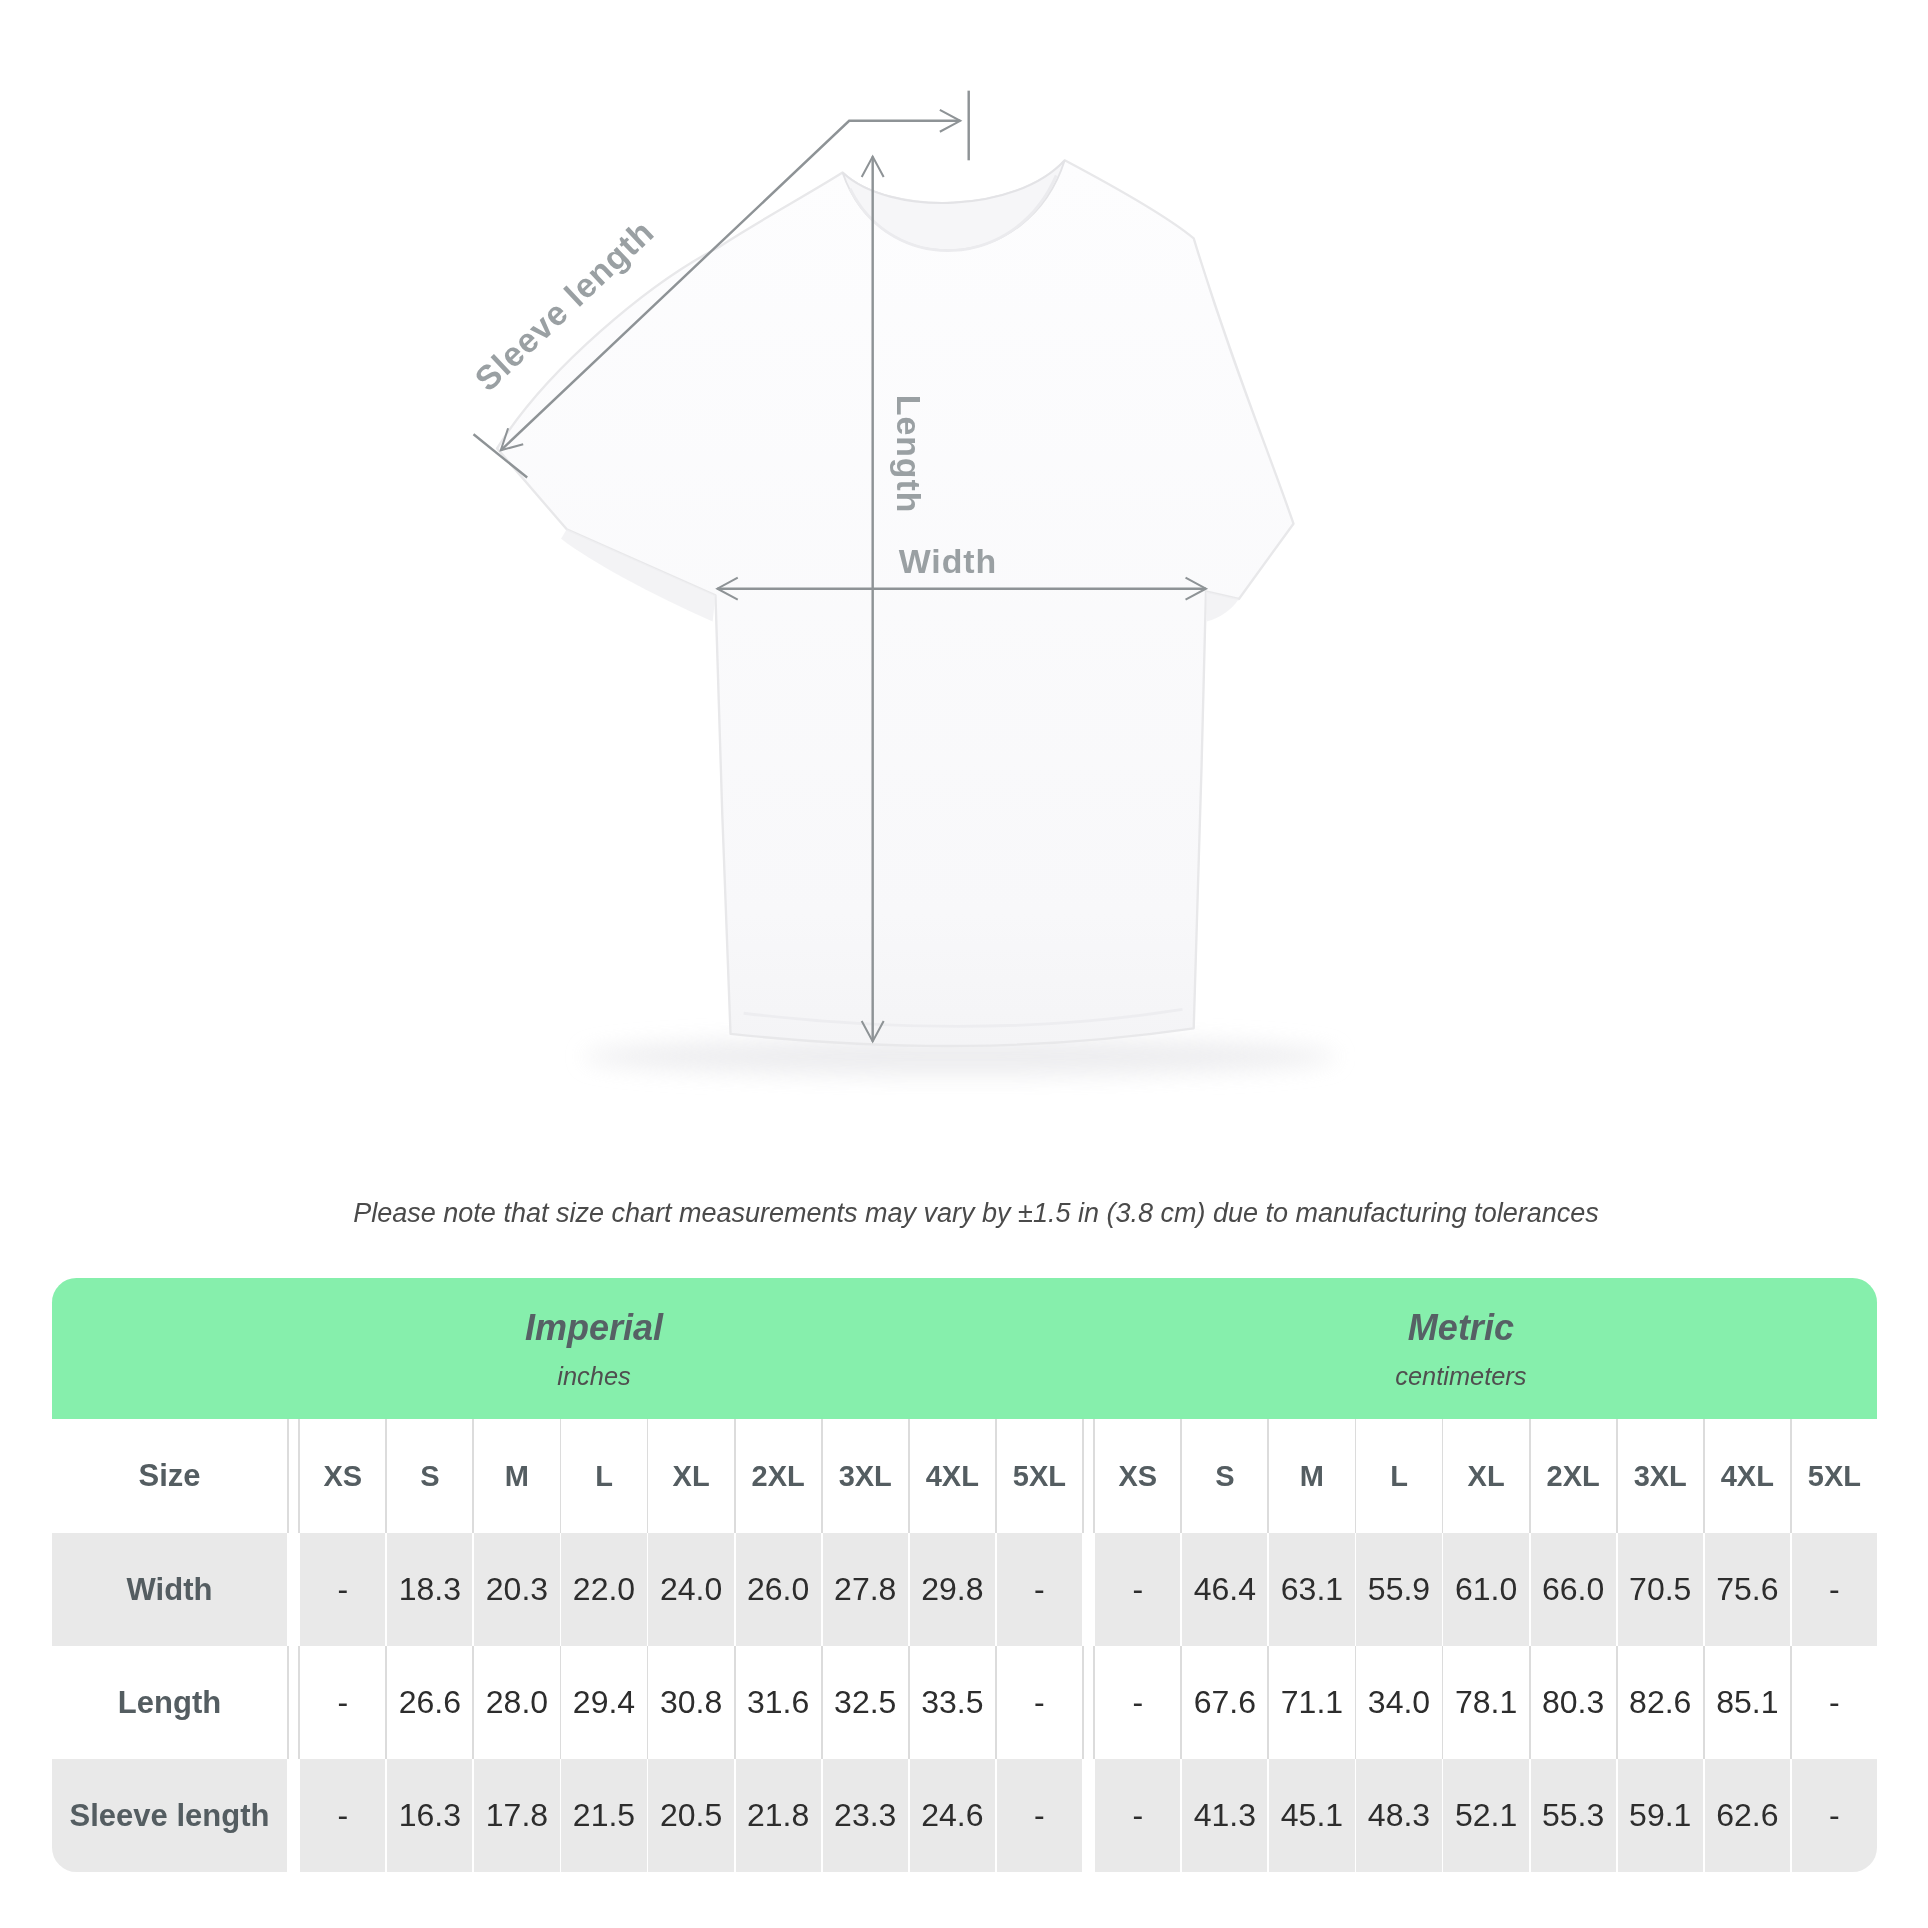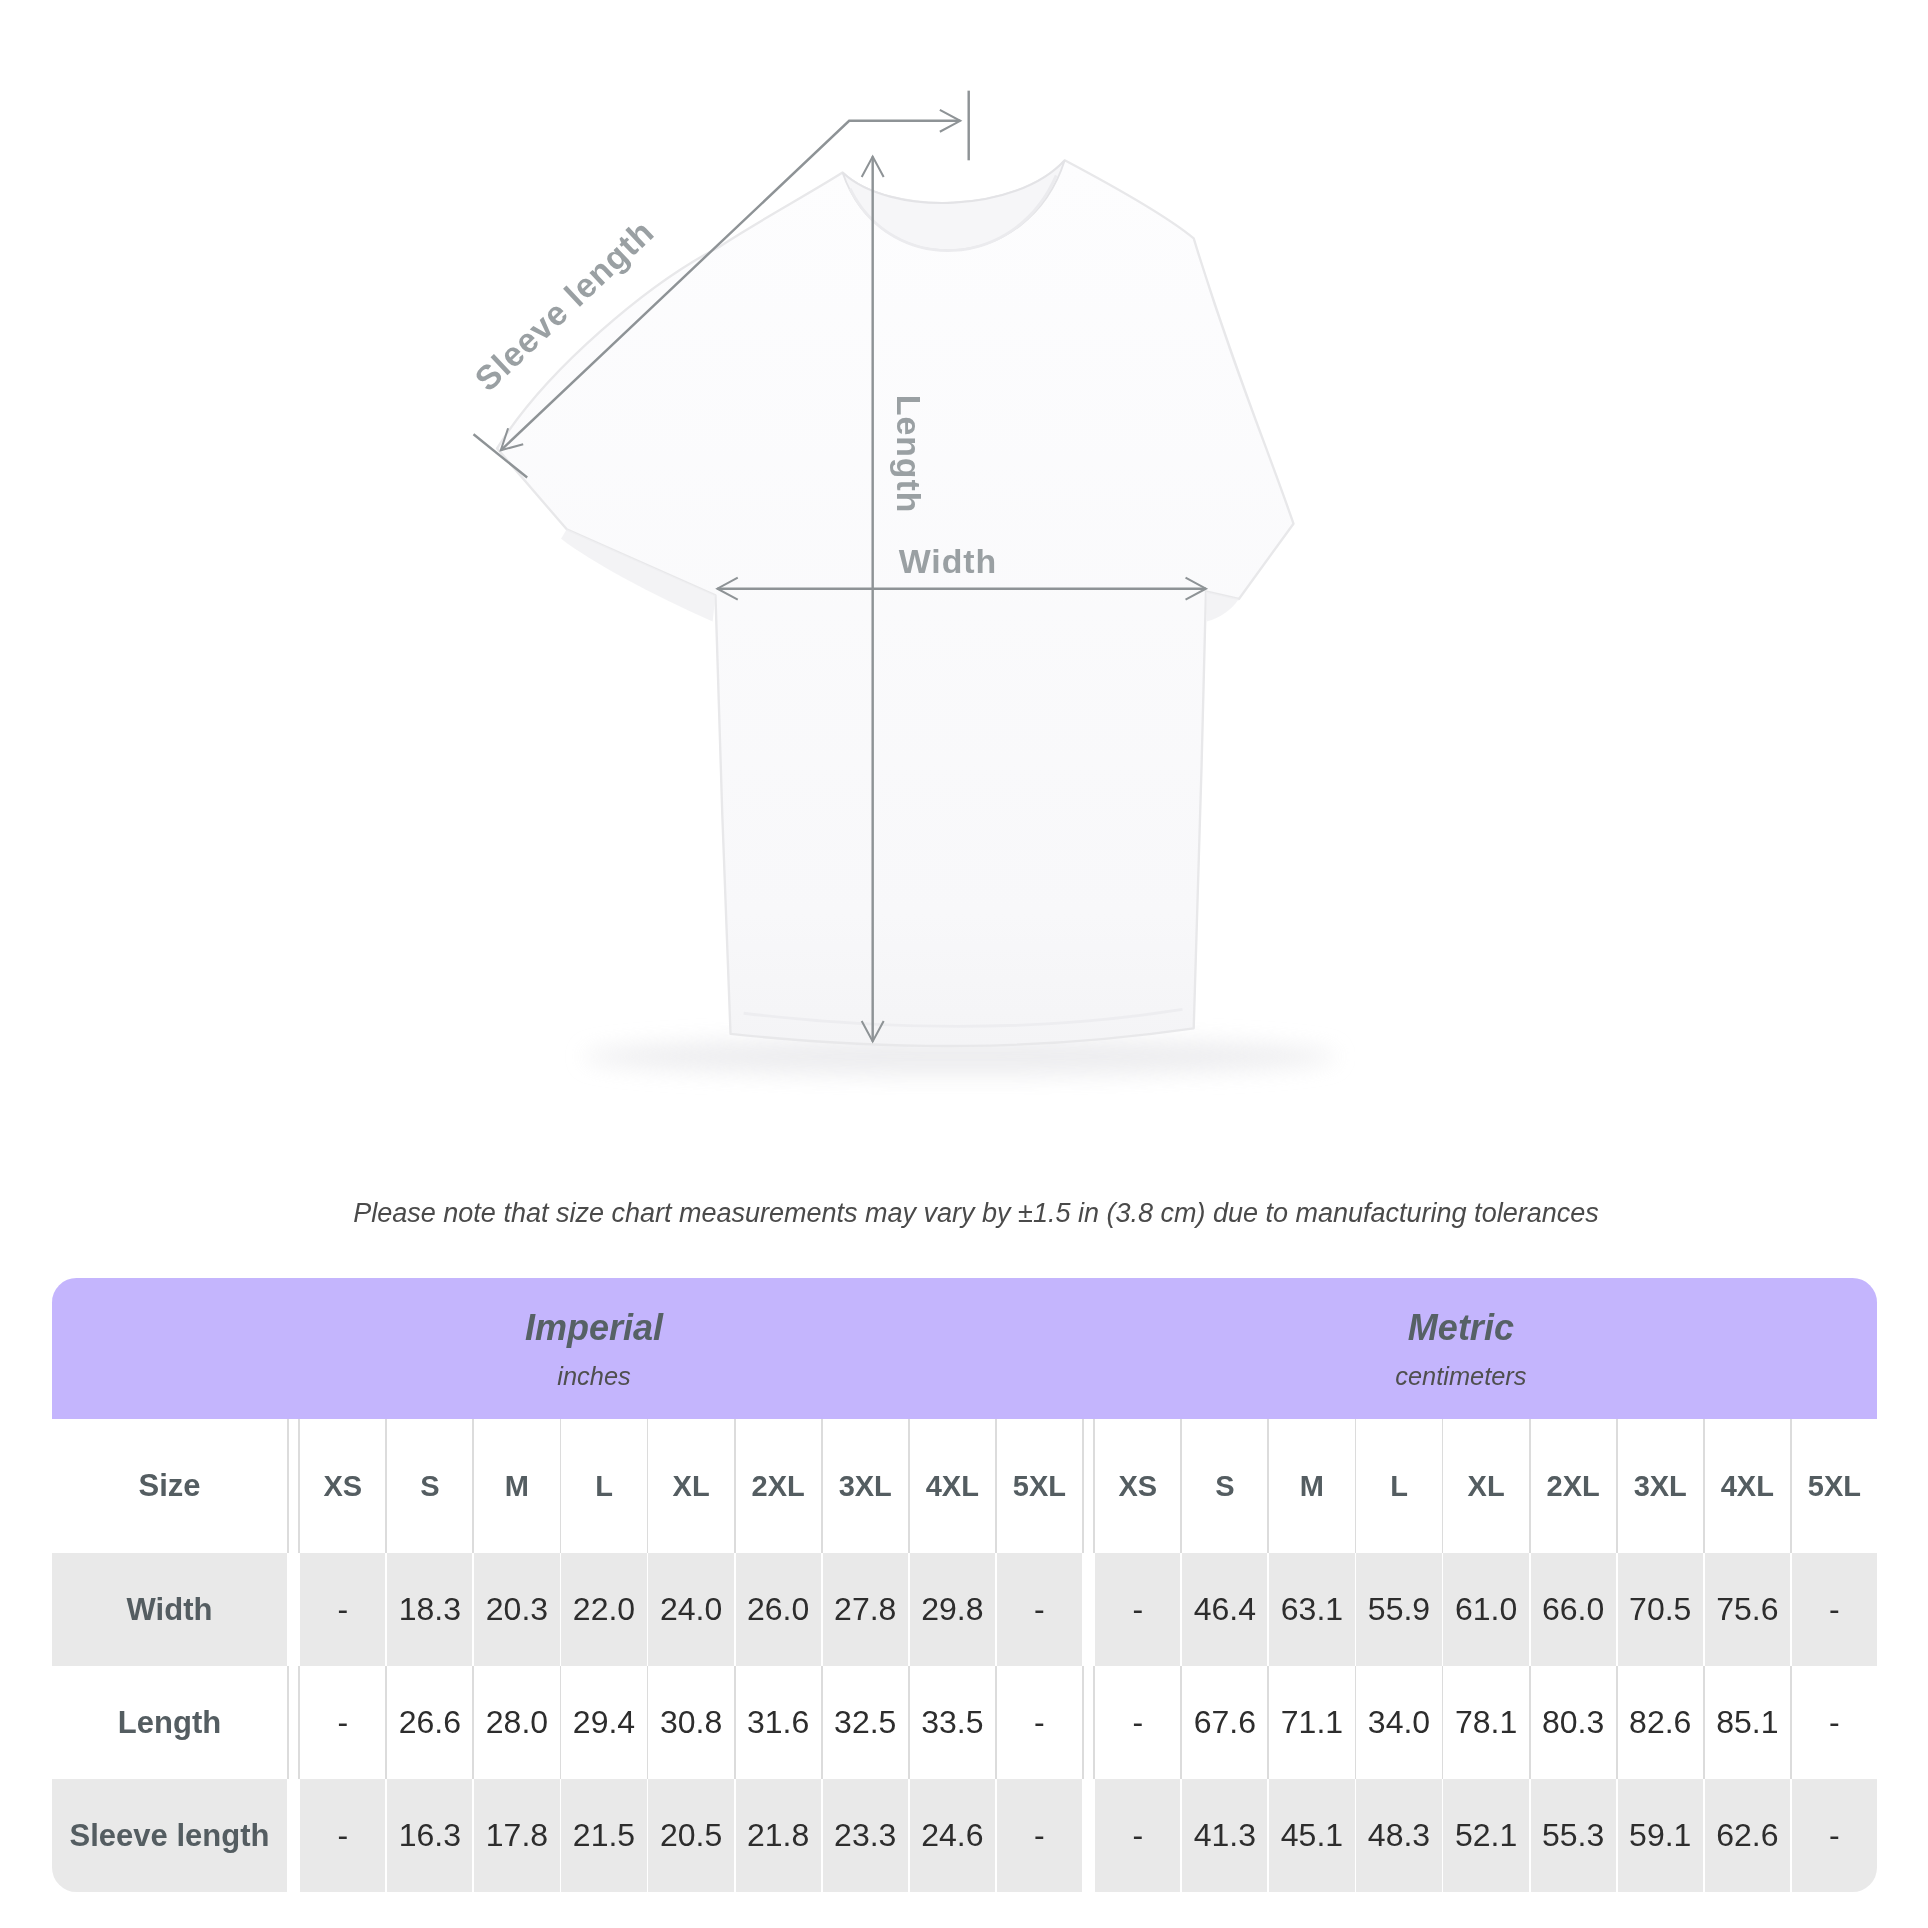--- a/index.html
+++ b/index.html
@@ -8,27 +8,27 @@
   
   .diagram{position:absolute;left:0;top:0;}
   .diag-label{font-weight:bold;font-size:36px;fill:#9aa0a3;letter-spacing:1px;}
   
   .title{position:absolute;left:0;top:1134px;width:100%;text-align:center;
          font-size:43px;font-weight:bold;color:#2d3032;letter-spacing:0px;}
   .subtitle{position:absolute;left:0;top:1198px;width:100%;text-align:center;
             font-size:27px;font-style:italic;color:#4a4a4a;padding-left:12px;}
   
   .size-table{position:absolute;left:52px;top:1278px;width:1825px;}
-  .band{position:relative;height:141px;background:#c4b5fd;border-radius:24.5px 24.5px 0 0;}
+  .band{position:relative;height:141px;background:#86efac;border-radius:24.5px 24.5px 0 0;}
   .group{position:absolute;top:50%;transform:translate(-50%,-50%);text-align:center;}
   .gname{font-size:36px;font-weight:bold;font-style:italic;color:#566165;}
   .gunit{font-size:25.4px;font-style:italic;color:#4f4f4f;margin-top:13px;}
   .trow{display:grid;grid-template-columns:235px 9.4px repeat(9,1fr) 9.4px repeat(9,1fr);
         column-gap:1.9px;}
-  .trow.thead{height:134px;}
+  .trow.thead{height:114px;}
   .trow{height:113px;}
   .trow.white{background:#dcdcdc;}
   .trow.white .cell{background:#ffffff;}
   .trow.gray{background:#ffffff;}
   .trow.gray .cell{background:#e9e9e9;}
   .trow .cell.spacer{background:#ffffff;}
   .cell{display:flex;align-items:center;justify-content:center;}
   .cell.label{font-size:31px;font-weight:bold;color:#545d61;}
   .cell.head{font-size:29px;font-weight:bold;color:#545d61;}
   .cell.val{font-size:32px;color:#2d2d2d;}

